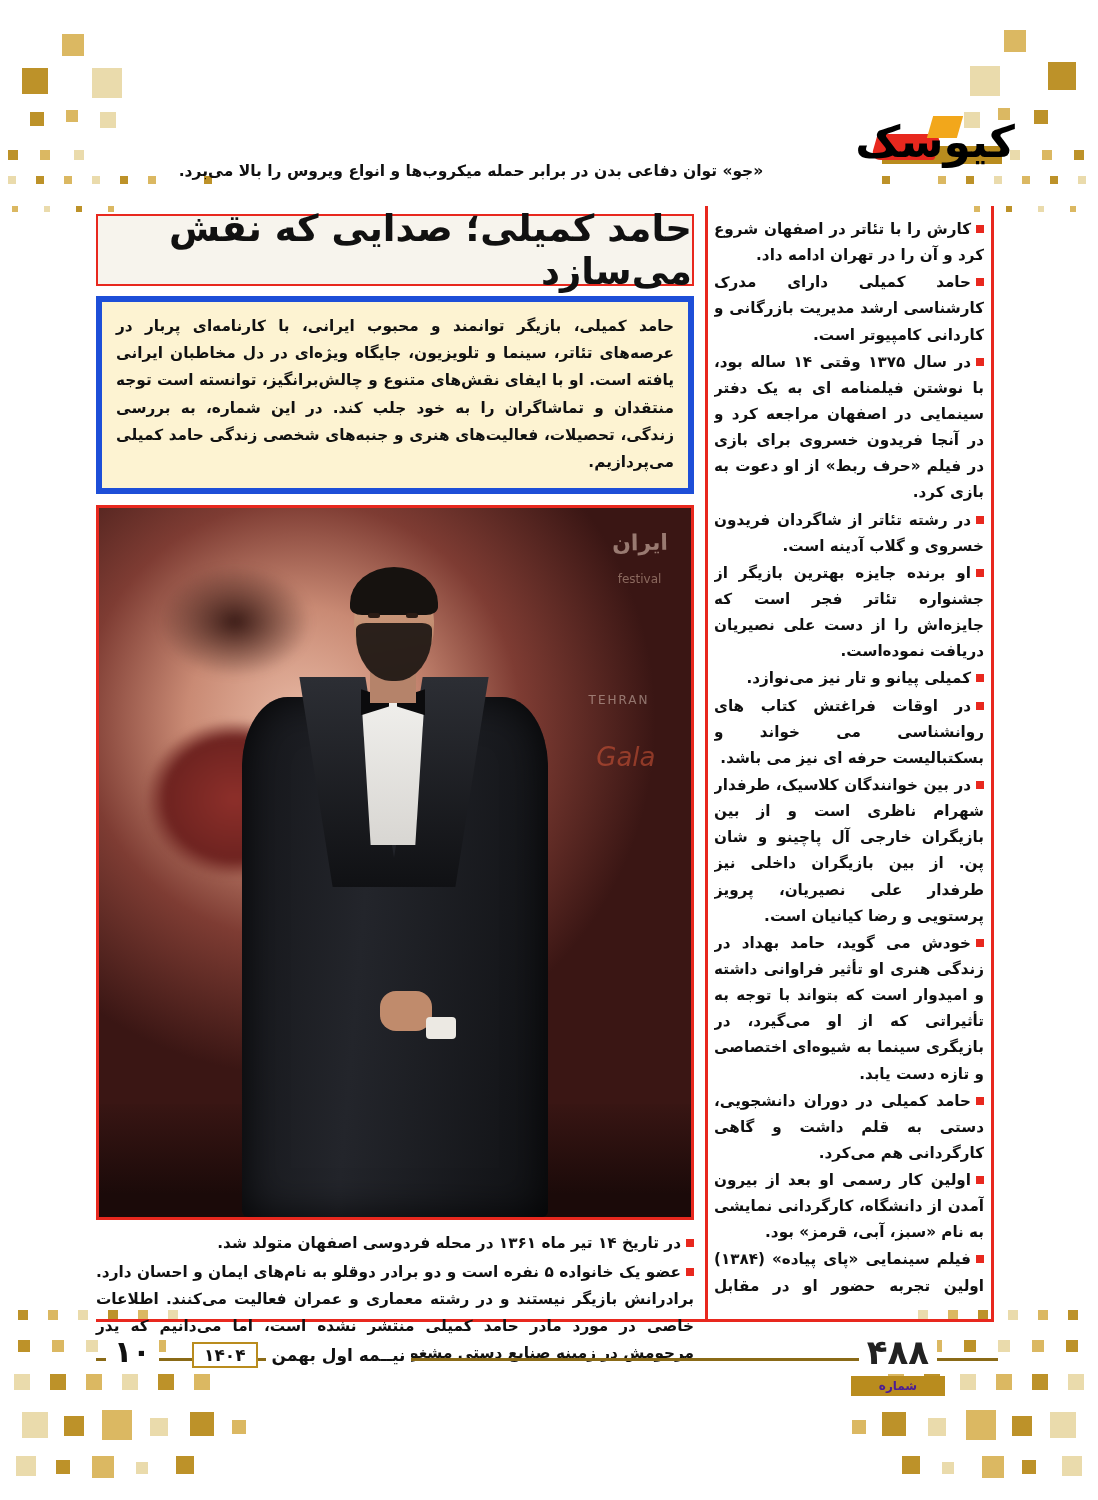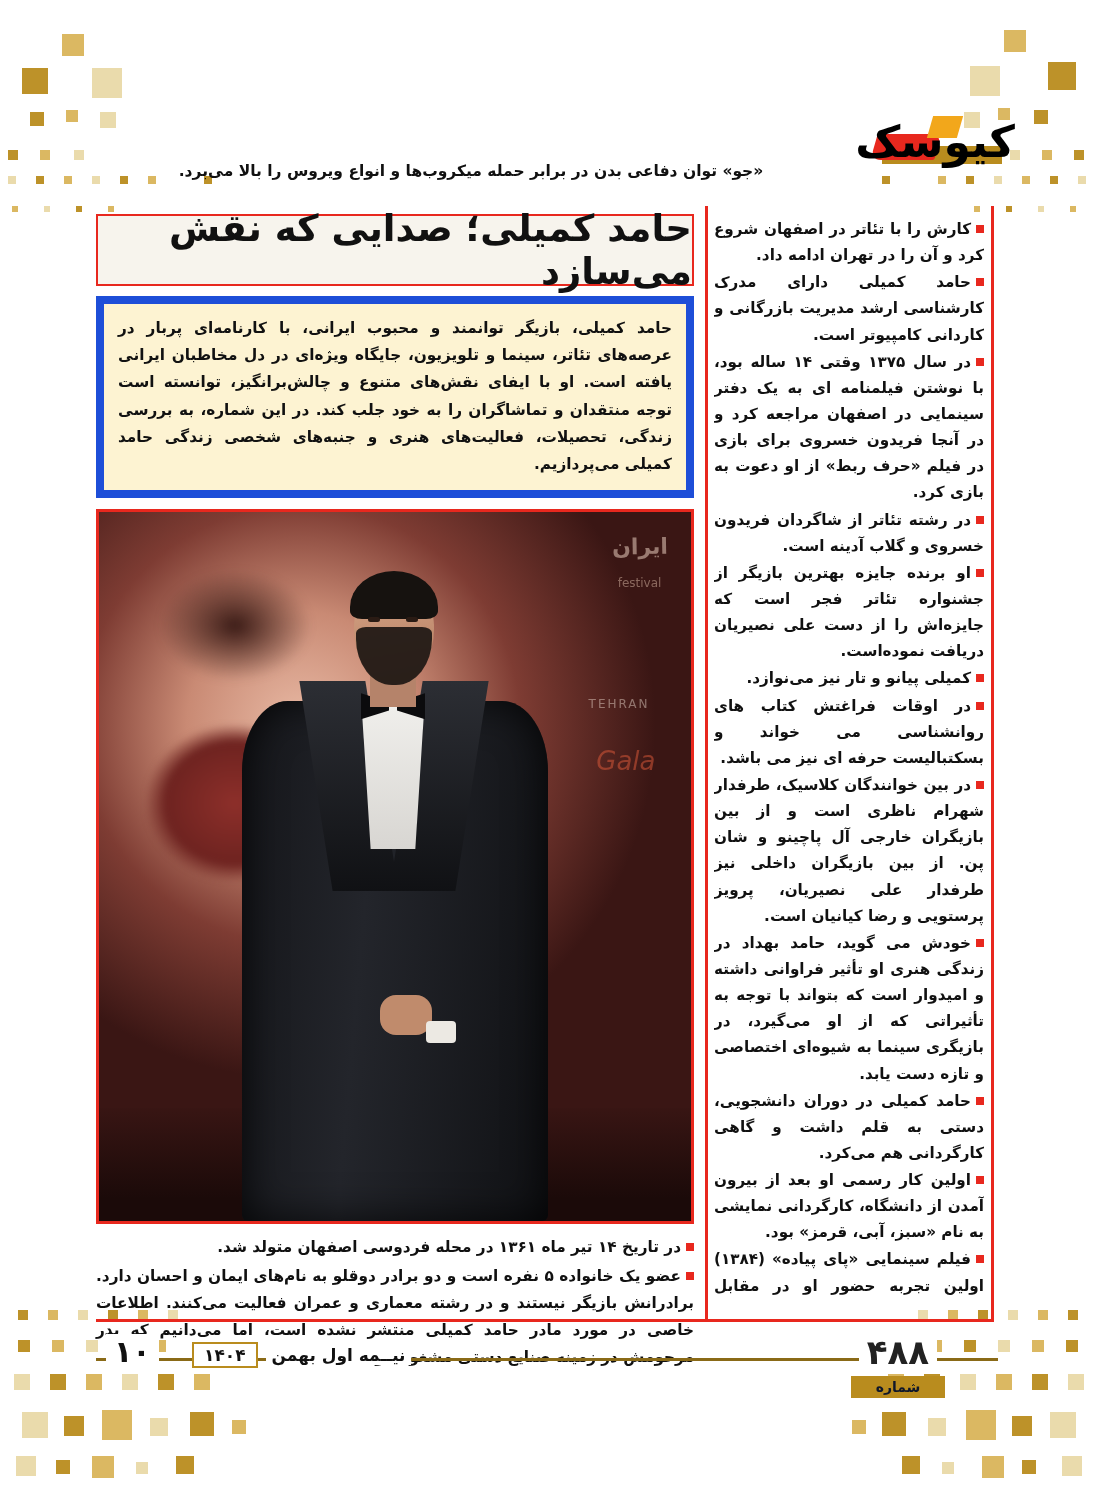--- a/index.html
+++ b/index.html
@@ -143,21 +143,21 @@
     font-size: 37px;
     font-weight: bold;
     color: #111;
     direction: rtl;
     letter-spacing: -0.5px;
   }
 
   .lede-box {
     margin-top: 10px;
     background: #fdf3d2;
-    border: 8px solid #1d4ed8;
+    border: 6px solid #1d4ed8;
     padding: 11px 14px 12px 14px;
     direction: rtl;
     text-align: justify;
     font-size: 15.3px;
     line-height: 1.78;
     font-weight: bold;
     color: #111;
   }
   .lede-box p { margin: 0; }
 
@@ -298,21 +298,21 @@
   .issue-block {
     position: absolute; right: 40px; top: -4px;
     width: 120px; text-align: center;
   }
   .issue-num {
     font-size: 34px; font-weight: bold; color: #222;
     background: #fff; padding: 0 8px; display: inline-block;
   }
   .issue-lbl {
     margin-top: 4px;
-    background: #b98c1e; color: #0f172a; font-size: 14px; font-weight: bold;
+    background: #b98c1e; color: #4c1d95; font-size: 12px; font-weight: bold;
     padding: 3px 0; width: 94px; margin-right: 13px;
   }
   .date-chip {
     position: absolute; left: 96px; top: 6px;
     display: flex; align-items: center; gap: 8px; direction: rtl;
   }
   .date-chip .d1 {
     background: #fff; font-size: 17px; font-weight: bold; color: #111; padding: 0 6px;
   }
   .date-chip .d2 {

